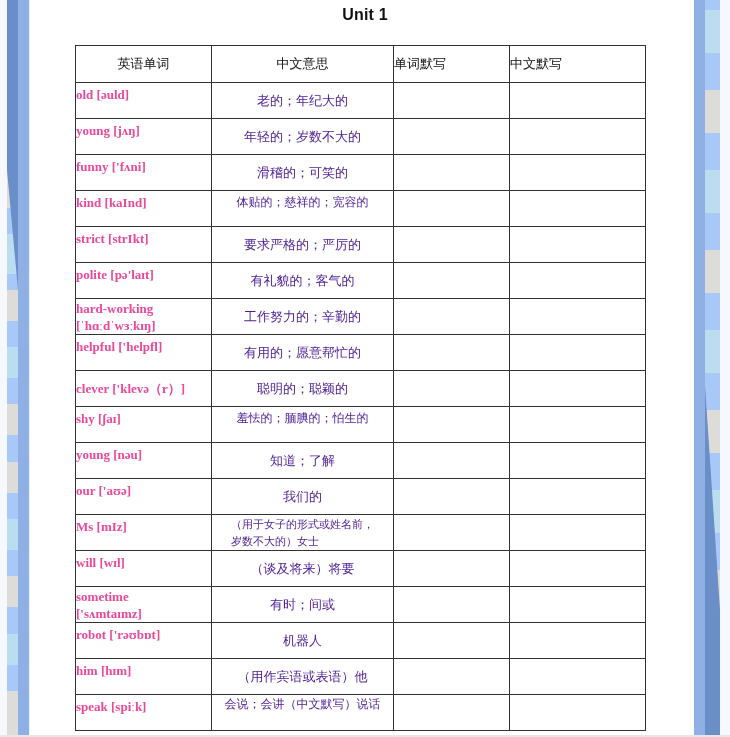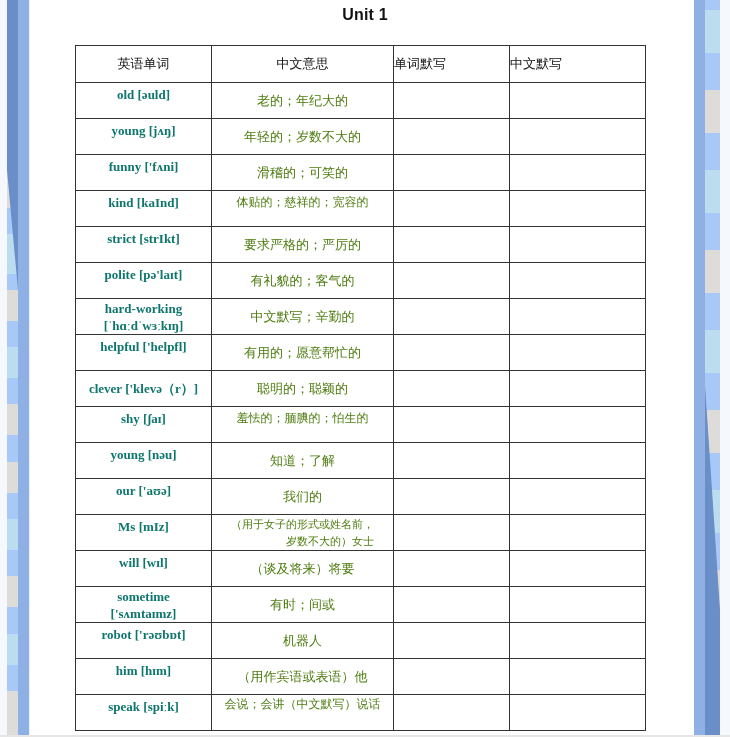--- a/index.html
+++ b/index.html
@@ -40,27 +40,27 @@
     border: 1.5px solid #333;
     height: 35px; padding: 0; vertical-align: top;
     font-weight: normal; color: #111;
   }
   table.vocab th { height: 36px; vertical-align: middle; font-size: 13px; }
   th.c1, th.c2 { text-align: center; }
   th.c3, th.c4 { text-align: left; padding-left: 7px; }
   col.w1 { width: 136px; } col.w2 { width: 182px; } col.w3 { width: 116px; } col.w4 { width: 136px; }
 
   .word {
-    display: block; text-align: center; padding-top: 3px;
+    display: block; text-align: left; padding-top: 3px;
     font-family: "Liberation Serif", "DejaVu Serif", serif;
-    font-weight: bold; font-size: 13px; line-height: 18px; color: #0f766e;
+    font-weight: bold; font-size: 13px; line-height: 18px; color: #ec4899;
   }
   .meaning {
-    display: flex; align-items: center; justify-content: center; text-align: right;
-    height: 35px; font-size: 13px; line-height: 18px; color: #4d7c0f;
+    display: flex; align-items: center; justify-content: center; text-align: left;
+    height: 35px; font-size: 13px; line-height: 18px; color: #4c1d95;
   }
   .meaning.top { align-items: flex-start; padding-top: 2px; height: 33px; font-size: 12px; }
   .meaning.two { font-size: 11px; line-height: 17px; }
   .blank { display: block; height: 35px; }
 </style>
 </head>
 <body>
 
 <div class="side left-edge"></div>
 <div class="side left-stripes">
@@ -219,21 +219,21 @@
         </td>
     </tr>
     <tr>
       <td>
         <span class="word" style="padding-top:1px;line-height:17px;">
           <span>hard-working</span><br>
           <span>[ˈhɑːdˈwɜːkɪŋ]</span>
         </span>
       </td>
       <td>
-          <span class="meaning">中文默写；辛勤的</span>
+          <span class="meaning">工作努力的；辛勤的</span>
         </td>
       <td>
           <span class="blank"></span>
         </td>
       <td>
           <span class="blank"></span>
         </td>
     </tr>
     <tr>
       <td>

